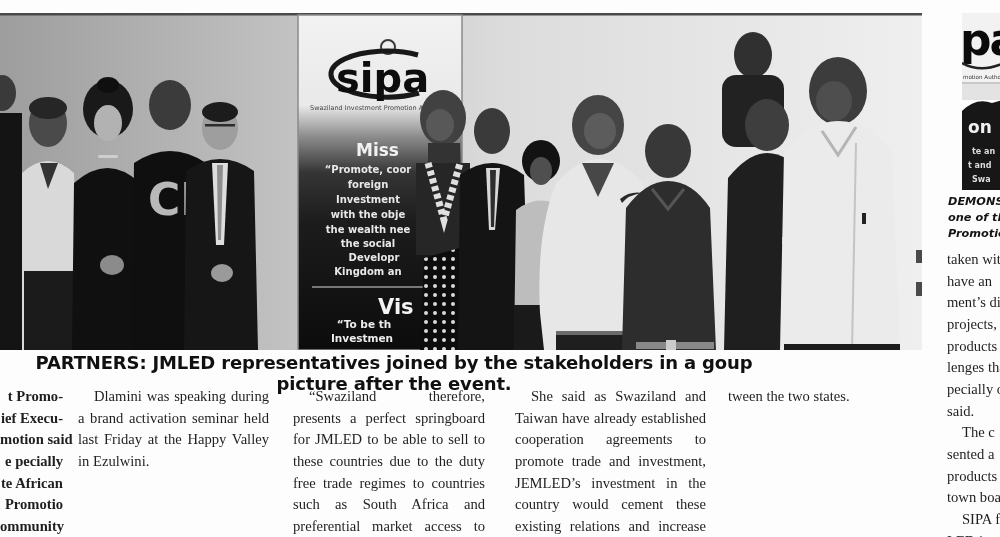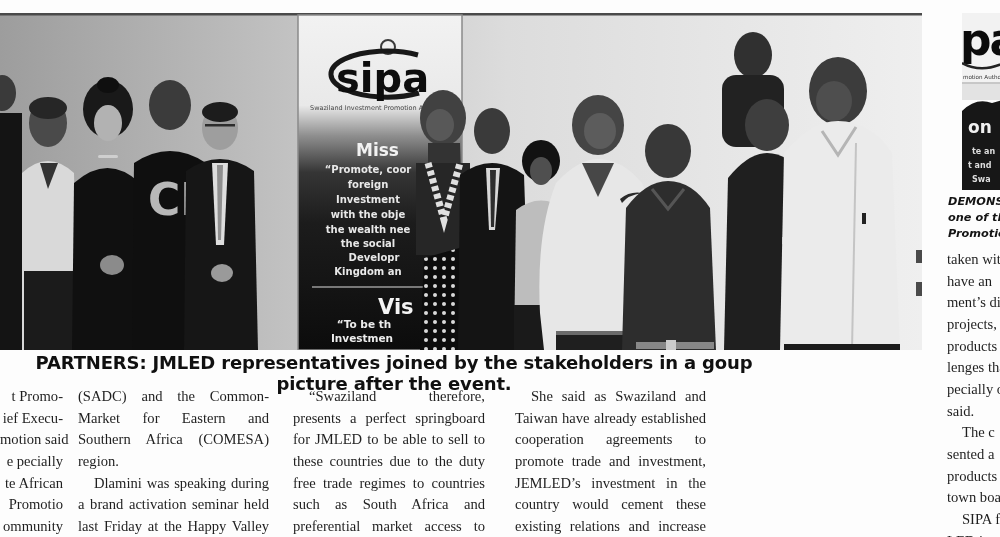--- a/index.html
+++ b/index.html
@@ -20,21 +20,21 @@
   .photo-side{left:962px;top:13px;width:55px;height:177px;text-align:center;}
   .caption-side{
     left:948px;top:194px;width:70px;
     font-family:"DejaVu Sans",sans-serif;font-style:italic;font-weight:bold;
     font-size:11.3px;line-height:16px;color:#141414;
   }
   
   .col{top:386px;font-size:14.6px;line-height:21.65px;}
   .col p{margin:0;text-align:justify;}
   .col p.ind{text-indent:16px;}
-  .col1{left:0;width:63px;text-align:right;}
+  .col1{left:0;width:63px;text-align:right;font-weight:bold;}
   .col1 div{white-space:pre;}
   .col2{left:78px;width:191px;}
   .col3{left:293px;width:192px;}
   .col4{left:515px;width:191px;}
   .col5{left:728px;width:190px;}
   .col6{left:947px;width:70px;top:249px;}
   .col6 div{white-space:nowrap;}
   .col6 div.ind{padding-left:15px;}
   svg text{font-family:"DejaVu Sans",sans-serif;}
 </style>
@@ -225,33 +225,33 @@
     <div>t Promo-</div>
     <div>ief Execu-</div>
     <div>motion said</div>
     <div>e pecially</div>
     <div>te African</div>
     <div>Promotio</div>
     <div>ommunity</div>
   </div>
 
 <div class="abs col col2">
-  <p>(SADC) and the Common-Market for Eastern and Southern Africa (COMESA) region.</p>
   <p class="ind">Dlamini was speaking during a brand activation seminar held last Friday at the Happy Valley in Ezulwini.</p>
 </div>
 
 <div class="abs col col3">
   <p class="ind">“Swaziland therefore, presents a perfect springboard for JMLED to be able to sell to these countries due to the duty free trade regimes to countries such as South Africa and preferential market access to SADC and COMESA,” she said.</p>
 </div>
 
 <div class="abs col col4">
   <p class="ind">She said as Swaziland and Taiwan have already established cooperation agreements to promote trade and investment, JEMLED’s investment in the country would cement these existing relations and increase the much needed trade be-</p>
 </div>
 
 <div class="abs col col5">
+  <p>tween the two states.</p>
 
 </div>
 
 <div class="abs col col6">
   <div>taken wit</div>
   <div>have an</div>
   <div>ment’s di</div>
   <div>projects,</div>
   <div>products t</div>
   <div>lenges tha</div>

